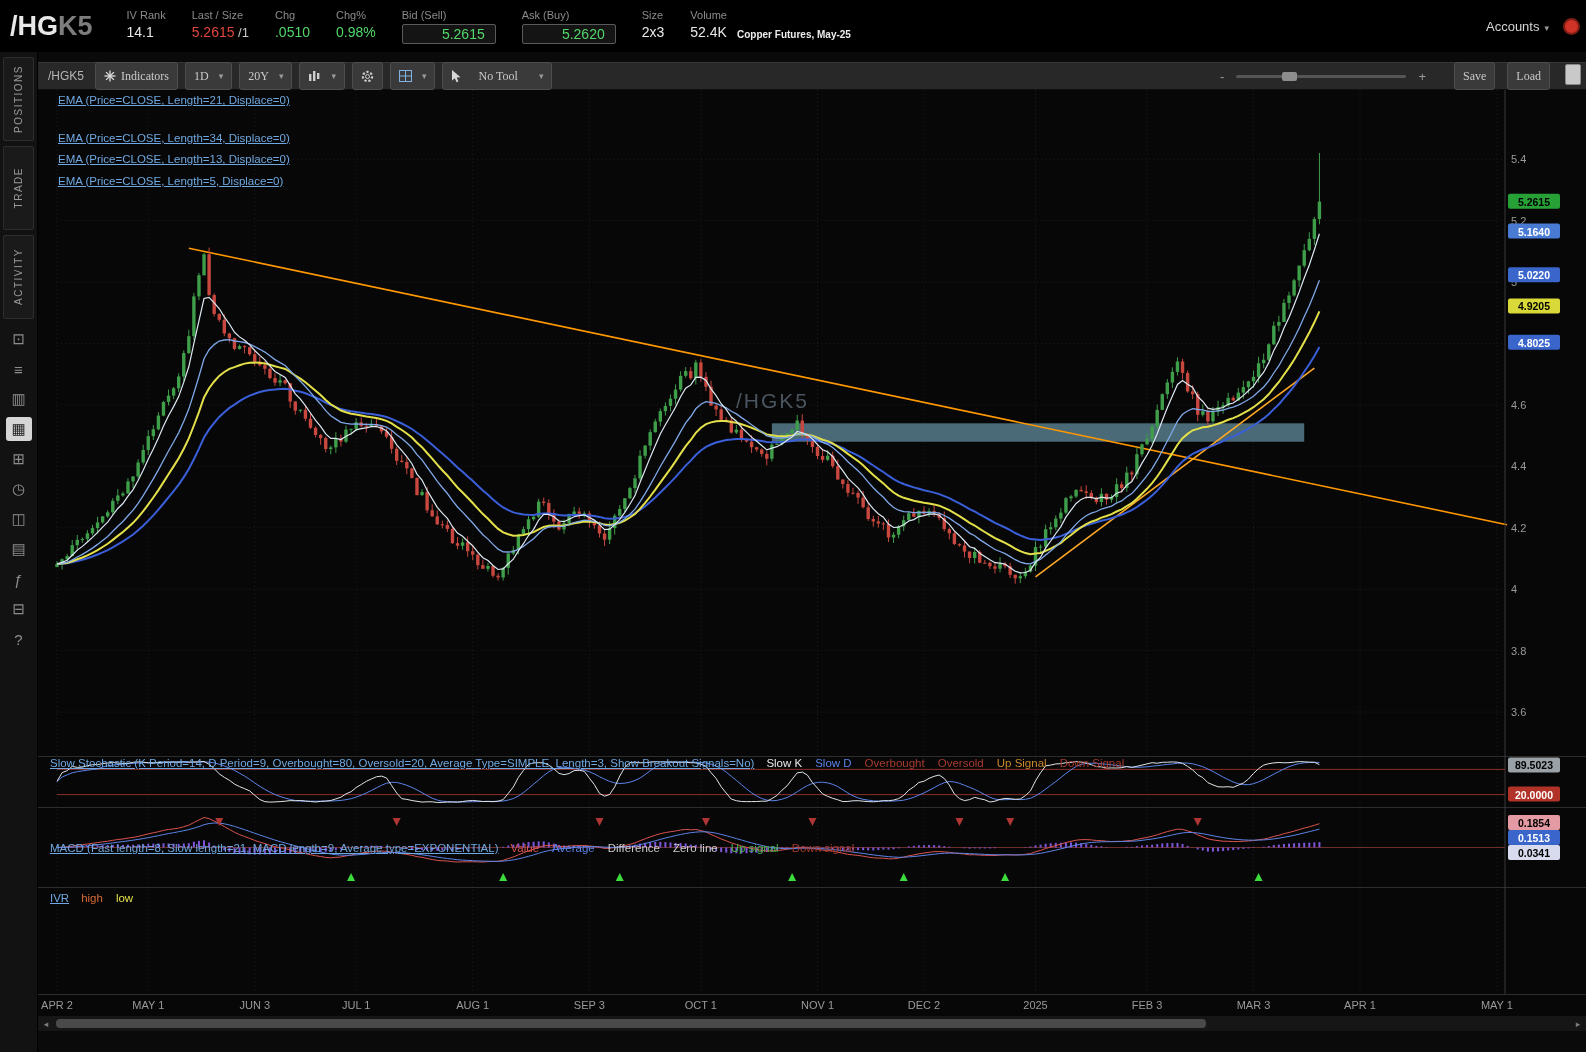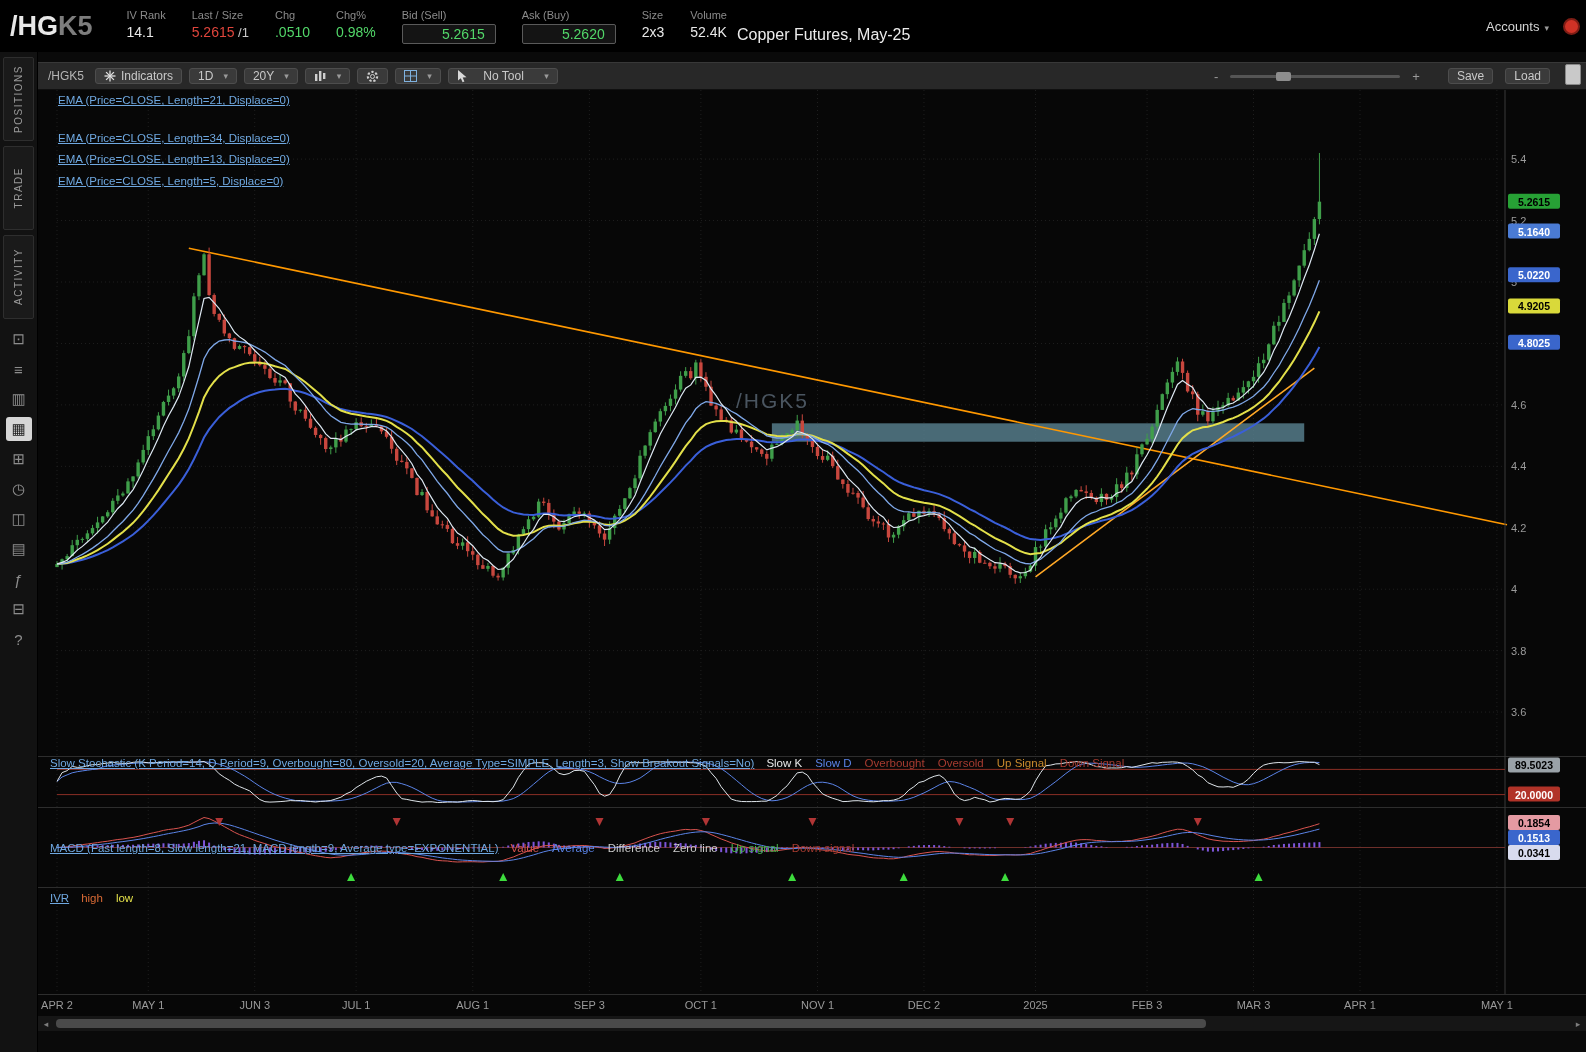--- a/index.html
+++ b/index.html
@@ -8,36 +8,36 @@
   
   #header{position:absolute;left:0;top:0;width:1586px;height:52px;background:#000;display:flex;align-items:center;padding:0 0 0 10px;box-sizing:border-box;}
   #symbol{font-size:27px;font-weight:bold;color:#e8e8e8;margin-right:34px;white-space:nowrap;}
   #symbol .sym2{color:#7d7d7d;}
   #header-fields{display:flex;align-items:flex-start;gap:26px;}
   .hfield{display:flex;flex-direction:column;}
   .hlabel{font-size:11px;color:#8b8b8b;margin-bottom:3px;white-space:nowrap;}
   .hvalue{font-size:14px;white-space:nowrap;}
   .hboxed{border:1px solid #5a5a5a;background:#141414;border-radius:2px;padding:1px 10px;min-width:72px;text-align:right;}
   .hsuffix{color:#c8c8c8;font-size:13px;}
-  #header-desc{font-size:16px;color:#ececec;margin-left:10px;padding-top:17px;white-space:nowrap;}
+  #header-desc{font-size:10px;color:#ececec;margin-left:10px;padding-top:17px;white-space:nowrap;font-weight:bold;}
   #header-right{margin-left:auto;display:flex;align-items:center;gap:14px;padding-right:6px;}
   #accounts{font-size:13px;color:#d5d5d5;cursor:pointer;white-space:nowrap;}
   #alert-dot{width:17px;height:17px;border-radius:50%;background:#cf3226;border:2px solid #7e1d15;box-sizing:border-box;}
   .caret{color:#9a9a9a;font-size:9px;margin-left:5px;}
   
   #sidebar{position:absolute;left:0;top:52px;bottom:0;width:38px;background:#121212;border-right:1px solid #000;box-sizing:border-box;}
   .side-tab{height:82px;margin:5px 3px;background:#1a1a1a;border:1px solid #2e2e2e;border-radius:2px;display:flex;align-items:center;justify-content:center;cursor:pointer;}
   .side-tab span{writing-mode:vertical-rl;transform:rotate(180deg);font-size:10px;letter-spacing:1.5px;color:#9a9a9a;}
   #side-icons{margin-top:8px;}
   .side-icon{width:26px;height:24px;margin:6px auto;display:flex;align-items:center;justify-content:center;color:#8d8d8d;font-size:15px;border-radius:3px;cursor:pointer;}
   .side-icon.active{background:#d6d6d6;color:#1a1a1a;}
   
   #toolbar{position:absolute;left:38px;top:62px;width:1548px;height:28px;background:#282828;border-top:1px solid #383838;border-bottom:1px solid #101010;display:flex;align-items:center;gap:7px;padding:0 36px 0 10px;box-sizing:border-box;}
   #tb-symbol{font-size:12px;color:#b5b5b5;margin-right:4px;}
-  .tbtn{background:#3a3a3a;border:1px solid #4d4d4d;color:#c9c9c9;font-size:12px;height:16px;display:inline-flex;align-items:center;gap:5px;padding:0 8px;border-radius:3px;cursor:pointer;font-family:Liberation Sans, sans-serif;white-space:nowrap;}
+  .tbtn{background:#3a3a3a;border:1px solid #4d4d4d;color:#c9c9c9;font-size:12px;height:28px;display:inline-flex;align-items:center;gap:5px;padding:0 8px;border-radius:3px;cursor:pointer;font-family:Liberation Serif, serif;white-space:nowrap;}
   .tbtn svg{display:block;}
   #tb-right{margin-left:auto;display:flex;align-items:center;gap:12px;}
   .zoomsign{color:#9a9a9a;font-size:13px;cursor:pointer;}
   #zoom-track{width:170px;height:3px;background:#555;border-radius:2px;position:relative;cursor:pointer;}
   #zoom-thumb{position:absolute;left:46px;top:-3px;width:15px;height:9px;background:#8d8d8d;border-radius:2px;}
   #save-btn{margin-left:16px;}
   #panel-toggle{position:absolute;right:5px;top:64px;width:14px;height:19px;background:#c9c9c9;border-radius:2px;border:1px solid #888;cursor:pointer;}
   
   #chart-area{position:absolute;left:38px;top:90px;width:1548px;height:926px;background:#070707;overflow:hidden;}
   #chart-svg{position:absolute;left:0;top:0;}

